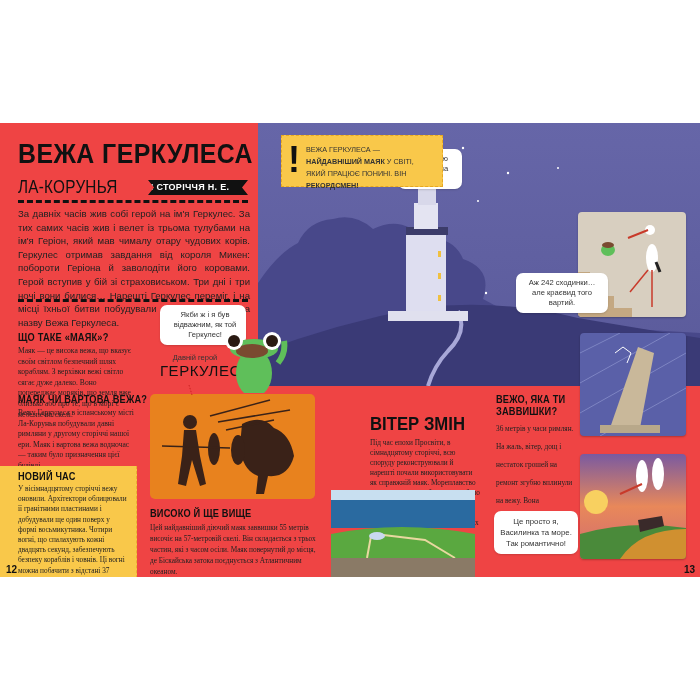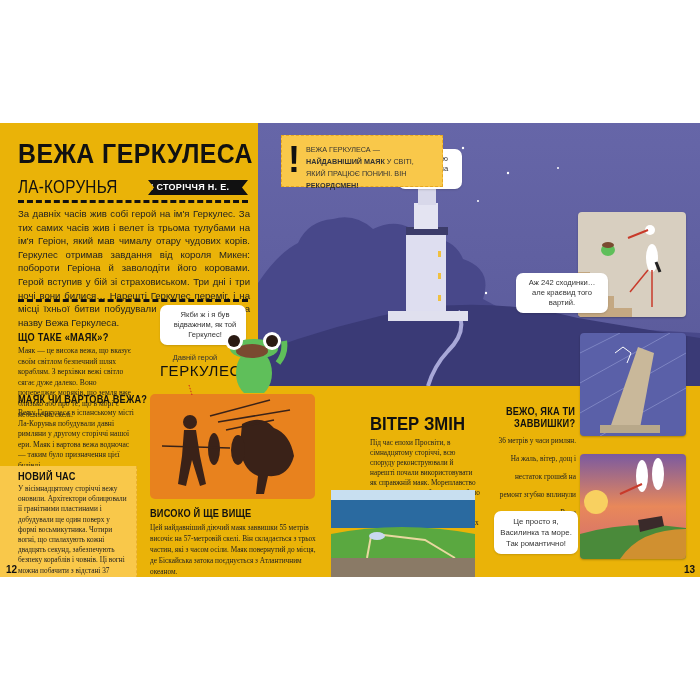--- a/index.html
+++ b/index.html
@@ -1,17 +1,17 @@
 <!DOCTYPE html>
 <html><head>
 <meta charset="utf-8">
 <style>
   html,body{margin:0;padding:0;background:#ffffff;}
   body{width:700px;height:700px;position:relative;overflow:hidden;font-family:"Liberation Sans",sans-serif;}
-  .spread{position:absolute;left:0;top:123px;width:700px;height:454px;background:#eab308;overflow:hidden;text-decoration:underline;}
+  .spread{position:absolute;left:0;top:123px;width:700px;height:454px;background:#ef4444;overflow:hidden;text-decoration:underline;}
   .abs{position:absolute;}
   .title{left:18px;top:16px;font-family:"Liberation Sans",sans-serif;font-weight:bold;font-size:27px;letter-spacing:0.5px;color:#111;transform:scaleX(0.92);transform-origin:left;white-space:nowrap;}
   .subtitle{left:18px;top:54px;font-size:18px;color:#111;transform:scaleX(0.85);transform-origin:left;white-space:nowrap;letter-spacing:0.3px;}
   .century{left:148px;top:57px;width:100px;height:15px;background:#111;color:#fff;font-size:9px;font-weight:bold;text-align:left;line-height:15px;clip-path:polygon(0 0,100% 0,94% 50%,100% 100%,0 100%,6% 50%);letter-spacing:0.3px;}
   .dash{left:18px;height:0;border-top:3px dashed #111;width:230px;}
   .intro{left:18px;top:84px;width:232px;font-size:9.6px;line-height:13.6px;color:#222;text-align:justify;}
   .h3{font-weight:bold;font-size:10.5px;color:#111;transform:scaleX(0.88);transform-origin:left;white-space:nowrap;letter-spacing:0.2px;}
   .body-s{font-family:"Liberation Serif",serif;font-size:7.6px;line-height:10.6px;color:#222;}
   .yellow-box{left:0;top:343px;width:136px;height:142px;background:#f9c84a;border-right:1px dashed #e8b030;}
   .purple{left:258px;top:0;width:442px;height:263px;background:#6a6aa8;overflow:hidden;}
@@ -168,21 +168,21 @@
       <path d="M44 95 L30 95 L58 14 L74 20 L60 95 Z" fill="#c9b89a"></path>
       <rect x="20" y="92" width="60" height="8" fill="#b8a88a"></rect>
     </svg>
   </div>
 
   <div class="abs" style="left:370px;top:270px;width:110px;margin-top:20px;">
     <div style="font-weight:bold;font-size:19px;color:#111;transform:scaleX(0.88);transform-origin:left;white-space:nowrap;">ВІТЕР ЗМІН</div>
     <div class="body-s" style="margin-top:3px;font-size:7.3px;line-height:10px">Під час епохи Просвіти, в сімнадцятому сторіччі, всю споруду реконструювали й нарешті почали використовувати як справжній маяк. Мореплавство завжди давало прибуток, тому було важливо подбати про безпеку моряків. Тож на верхівці споруди звели дві нові вежі для сигнальних вогнів.</div>
   </div>
 
-  <div class="abs" style="left:496px;top:282px;width:80px;text-align:right;">
+  <div class="abs" style="left:496px;top:270px;width:80px;">
     <div class="h3" style="white-space:normal;width:90px;line-height:12px">ВЕЖО, ЯКА ТИ ЗАВВИШКИ?</div>
     <div class="body-s" style="margin-top:3px;font-size:7.3px;line-height:18px">36 метрів у часи римлян. На жаль, вітер, дощ і нестаток грошей на ремонт згубно вплинули на вежу. Вона похилилась та осіла.</div>
   </div>
 
   <div class="abs" style="left:331px;top:367px;width:144px;height:87px;overflow:hidden;">
     <svg width="144" height="87" viewBox="0 0 144 87">
       <rect width="144" height="14" fill="#c8dff0"></rect>
       <rect y="10" width="144" height="28" fill="#2a6aa0"></rect>
       <path d="M0 44 q70-14 144 0 L144 70 L0 70 Z" fill="#5aa840"></path>
       <path d="M40 46 l-4 22 M44 44 l50 6 l30 18" stroke="#e8d8a0" stroke-width="2" fill="none"></path>

